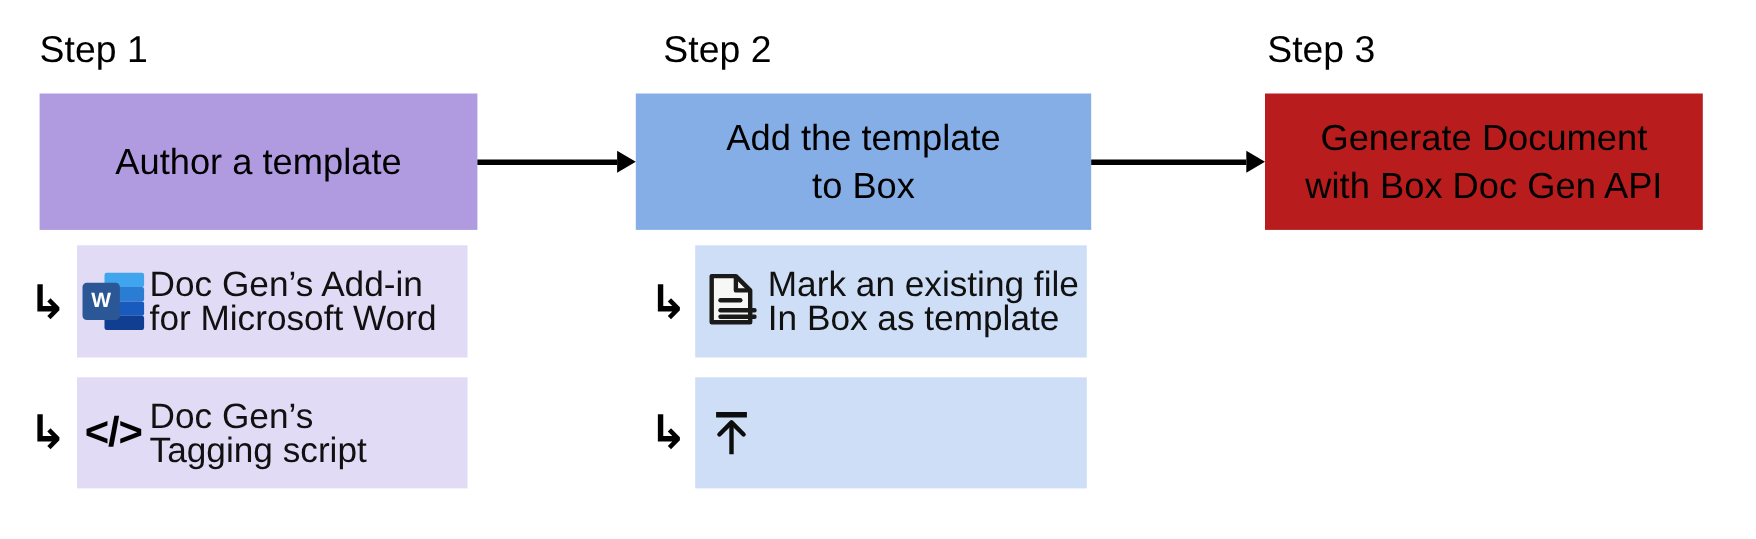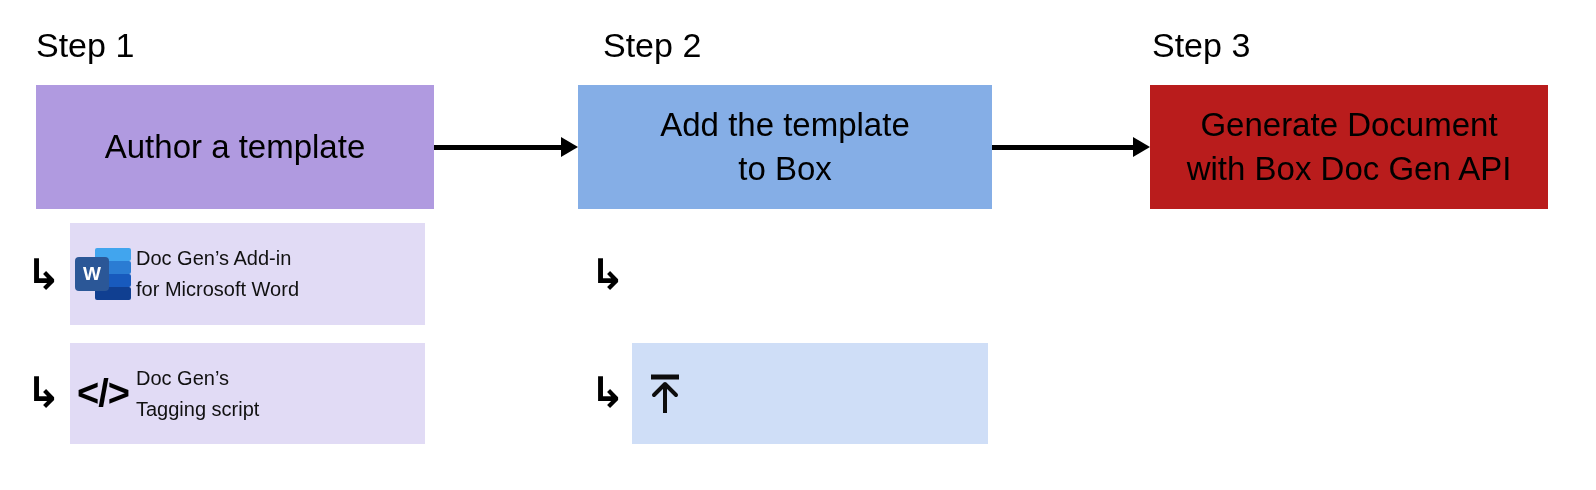--- a/index.html
+++ b/index.html
@@ -64,21 +64,21 @@
     box-sizing:border-box;
   }
   .sub-icon{
     flex:0 0 auto;
     width:66px;
     display:flex;
     align-items:center;
     justify-content:center;
   }
   .sub-text{
-    font-size:20px;
+    font-size:32px;
     line-height:31px;
     color:#111;
     white-space:pre-line;
   }
 
   
   .word-icon{position:relative;width:56px;height:56px;}
   .word-icon .pg{position:absolute;right:0;border-radius:2px;}
   .word-icon .pg1{top:2px;  width:36px;height:13px;background:#41a5ee;}
   .word-icon .pg2{top:15px; width:36px;height:13px;background:#2b7cd3;}
@@ -139,20 +139,33 @@
   </div>
 
   <div class="step-label" style="left:580px;top:28px;margin-left:23px;">Step 2</div>
 
   <div class="stage-box" style="left:578px;top:85px;width:414px;height:124px;background:#85aee6;">
     <span>Add the template
 to Box</span>
   </div>
 
   <div class="elbow" style="left:590px;top:254px;">↳</div>
+  <div class="sub-box" style="left:632px;top:223px;width:356px;height:102px;background:#cfdef7;">
+    <div class="sub-icon">
+      <svg width="46" height="52" viewBox="0 0 46 52" aria-hidden="true">
+        <path d="M5 3 H27 L40 16 V45 H5 Z" fill="#f7f7f5" stroke="#1a1a1a" stroke-width="4" stroke-linejoin="round"></path>
+        <path d="M27 3 V16 H40" fill="none" stroke="#1a1a1a" stroke-width="4" stroke-linejoin="round"></path>
+        <line x1="13" y1="25" x2="31" y2="25" stroke="#1a1a1a" stroke-width="4" stroke-linecap="round"></line>
+        <line x1="13" y1="34" x2="44" y2="34" stroke="#1a1a1a" stroke-width="4" stroke-linecap="round"></line>
+        <line x1="13" y1="40" x2="44" y2="40" stroke="#1a1a1a" stroke-width="4" stroke-linecap="round"></line>
+      </svg>
+    </div>
+    <div class="sub-text">Mark an existing file
+In Box as template</div>
+  </div>
 
   <div class="elbow" style="left:590px;top:372px;">↳</div>
   <div class="sub-box" style="left:632px;top:343px;width:356px;height:101px;background:#cfdef7;">
     <div class="sub-icon">
       <svg width="44" height="50" viewBox="0 0 44 50" aria-hidden="true">
         <line x1="8" y1="8" x2="36" y2="8" stroke="#0d0d0d" stroke-width="5" stroke-linecap="butt"></line>
         <line x1="22" y1="44" x2="22" y2="16" stroke="#0d0d0d" stroke-width="4"></line>
         <path d="M11 26 L22 15 L33 26" fill="none" stroke="#0d0d0d" stroke-width="4" stroke-linecap="round" stroke-linejoin="round"></path>
       </svg>
     </div>

